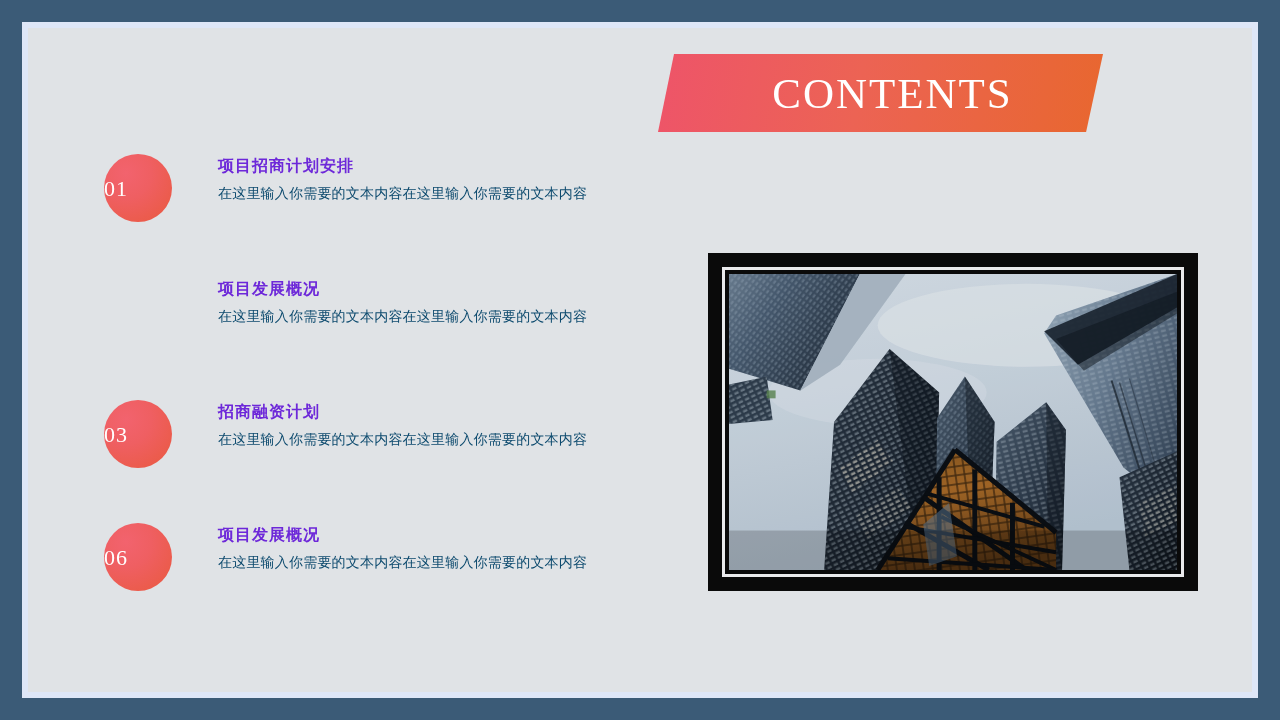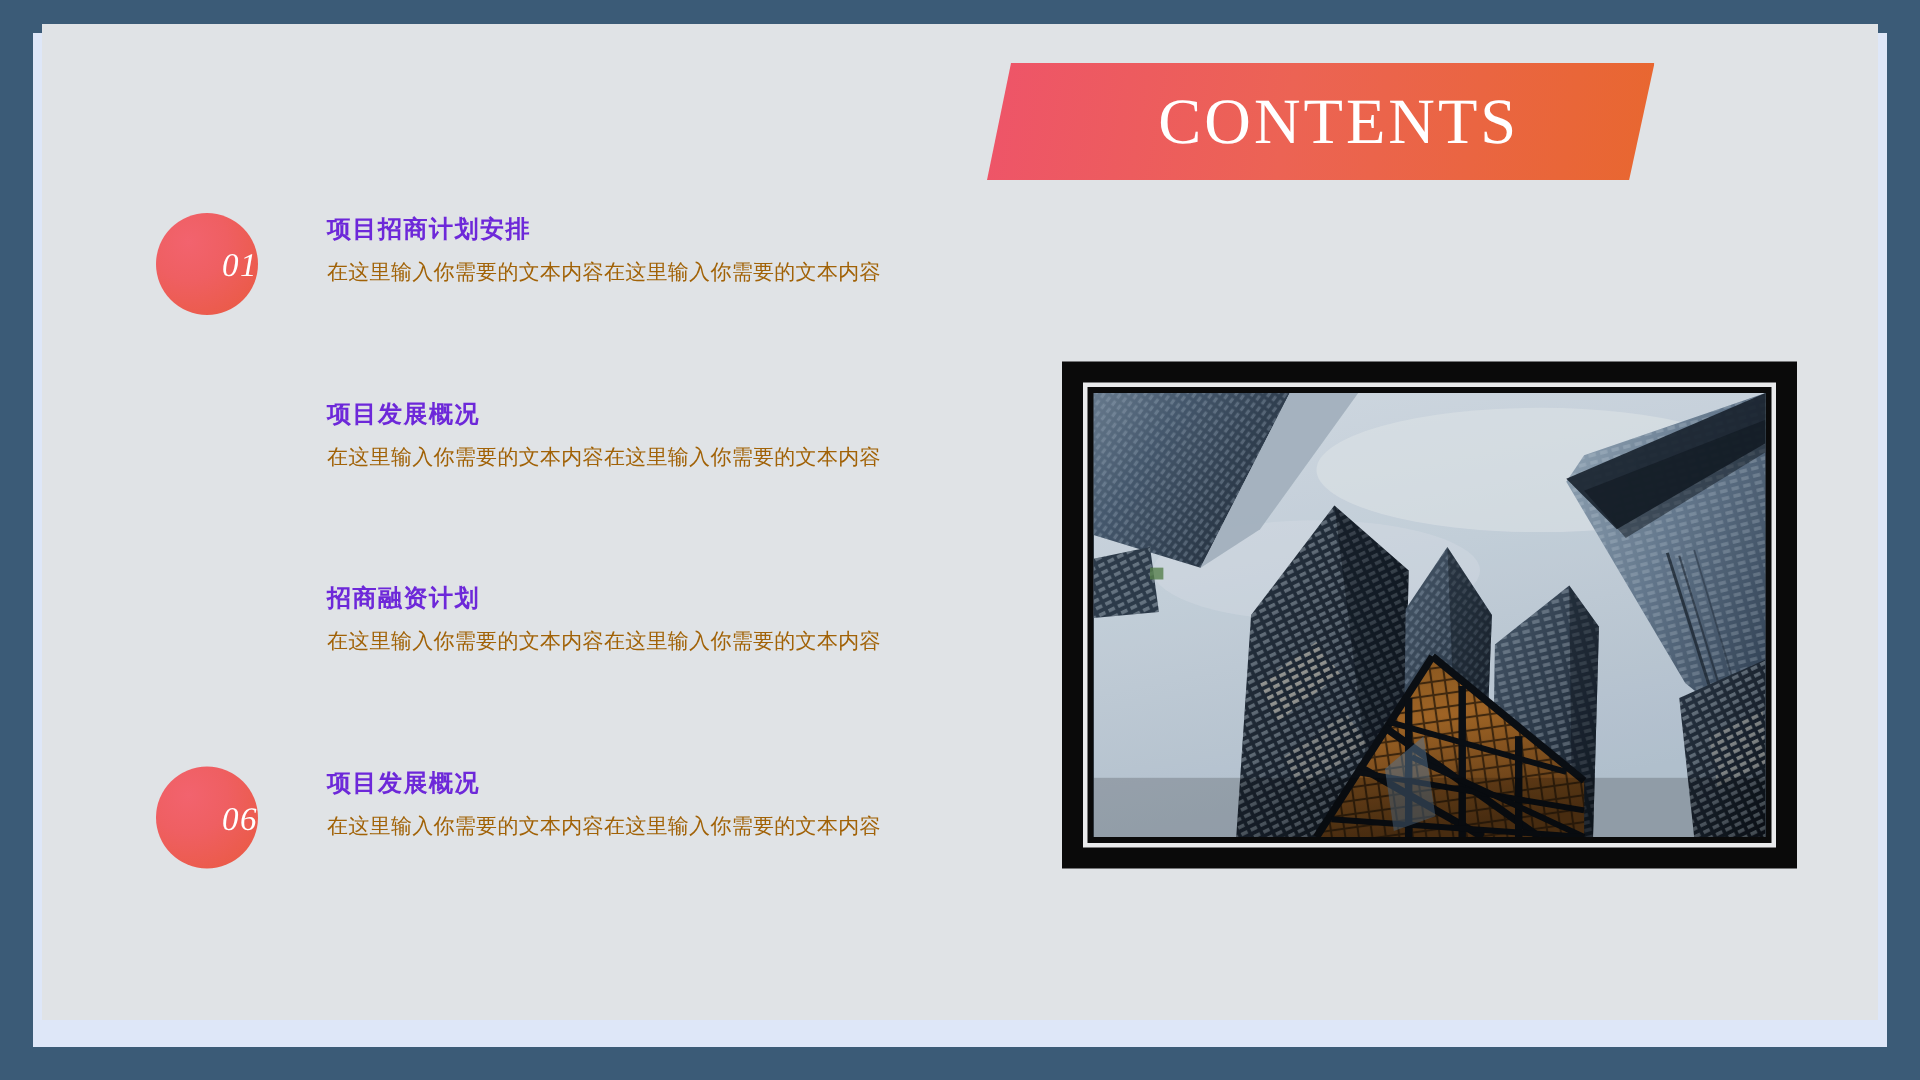--- a/index.html
+++ b/index.html
@@ -16,21 +16,21 @@
     background:#3B5B77;           
   }
   #inner-band {
     position:absolute;
     left:22px; top:22px;
     width:1236px; height:676px;
     background:#DEE7F8;           
   }
   #canvas {
     position:absolute;
-    left:28px; top:16px;
+    left:28px; top:28px;
     width:1224px; height:664px;
     background:#E0E3E6;           
   }
 
   
   #contents-banner {
     position:absolute;
     left:630px; top:26px;
     width:445px; height:78px;
     background:linear-gradient(100deg,#EE5469 0%,#EC6354 45%,#E8672F 100%);
@@ -55,21 +55,21 @@
   .agenda-item {
     position:relative;
     height:123px;
   }
   .badge {
     position:absolute;
     left:0; top:0;
     width:68px; height:68px;
     border-radius:50%;
     background:radial-gradient(circle at 32% 28%, #F2636E 0%, #EF5F62 38%, #E9593E 100%);
-    display:flex; align-items:center; justify-content:flex-end;font-style:italic;
+    display:flex; align-items:center; justify-content:flex-start;
   }
   .badge-num {
     font-family:"Liberation Serif", serif;
     font-size:22px;
     color:#FFFFFF;
     letter-spacing:1px;
     line-height:1;
     transform:translateY(1px);
   }
   .item-body {
@@ -83,21 +83,21 @@
     font-size:16px;
     color:#6d28d9;
     letter-spacing:1px;
     line-height:1.2;
     white-space:nowrap;
   }
   .item-desc {
     margin-top:9px;
     font-family:"Liberation Sans", sans-serif;
     font-size:14px;
-    color:#a16207;
+    color:#0c4a6e;
     letter-spacing:0.2px;
     line-height:1.3;
     white-space:nowrap;
   }
 
   
   #photo-frame {
     position:absolute;
     left:680px; top:225px;
     width:490px; height:338px;
@@ -142,20 +142,23 @@
       </div>
 
       <div class="agenda-item">
         <div class="item-body">
           <div class="item-title">项目发展概况</div>
           <div class="item-desc">在这里输入你需要的文本内容在这里输入你需要的文本内容</div>
         </div>
       </div>
 
       <div class="agenda-item">
+        <div class="badge">
+          <span class="badge-num">03</span>
+        </div>
         <div class="item-body">
           <div class="item-title">招商融资计划</div>
           <div class="item-desc">在这里输入你需要的文本内容在这里输入你需要的文本内容</div>
         </div>
       </div>
 
       <div class="agenda-item">
         <div class="badge">
           <span class="badge-num">06</span>
         </div>

